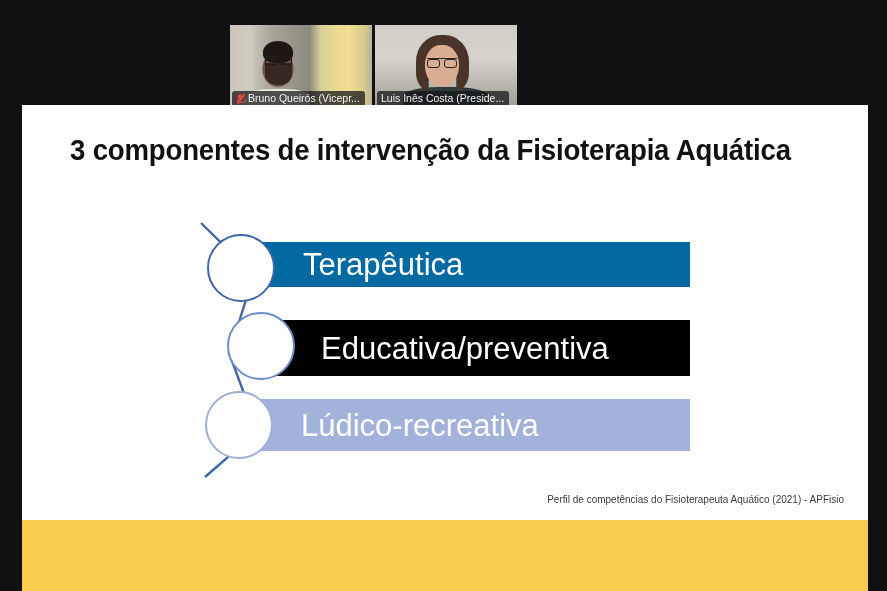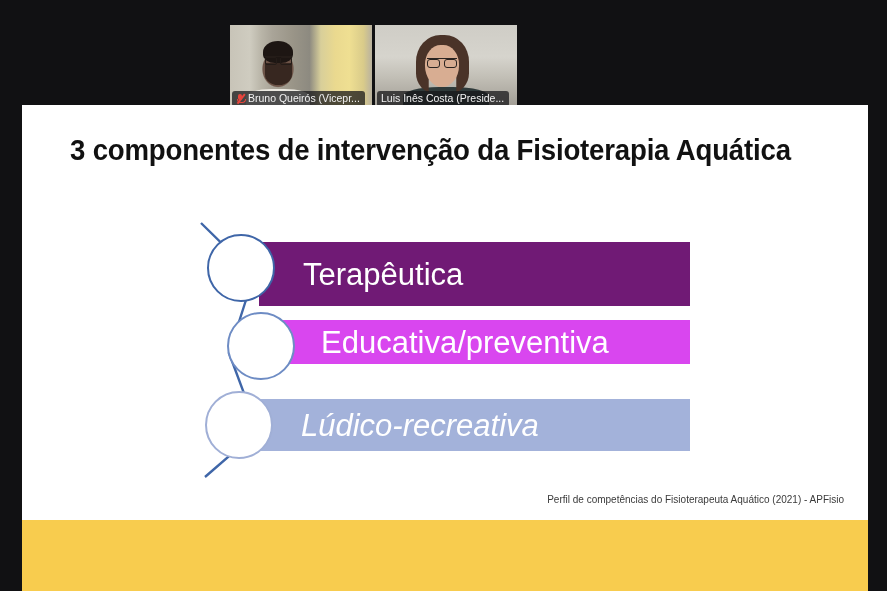--- a/index.html
+++ b/index.html
@@ -323,35 +323,35 @@
 </div>
 
 <div id="slide" style="background: rgb(255, 255, 255);">
 
   <div id="slide-title" style="color: rgb(17, 17, 17);">3 componentes de intervenção da Fisioterapia Aquática</div>
 
   <svg id="diagram" viewBox="0 0 846 486">
     <polyline id="connector-line" points="179,118 232,170 207,248 236,326 183,372" fill="none" stroke="#3f66a8" stroke-width="2.4" stroke-linejoin="round"></polyline>
   </svg>
 
-  <div class="chev-bar" style="left: 237px; top: 137px; width: 431px; height: 64px; background: #701a75;">
+  <div class="chev-bar" style="left: 237px; top: 137px; width: 431px; height: 45px; background: #0369a1;">
     <span class="chev-label" style="margin-left:44px;">Terapêutica</span>
   </div>
   <svg style="position:absolute; left:183px; top:127px; width:72px; height:72px;" viewBox="0 0 72 72">
     <circle cx="36" cy="36" r="33" fill="#ffffff" stroke="#3f66a8" stroke-width="2"></circle>
   </svg>
 
-  <div class="chev-bar" style="left: 255px; top: 215px; width: 413px; height: 44px; background: #d946ef;">
+  <div class="chev-bar" style="left: 255px; top: 215px; width: 413px; height: 56px; background: #000000;">
     <span class="chev-label" style="margin-left:44px;">Educativa/preventiva</span>
   </div>
   <svg style="position:absolute; left:203px; top:205px; width:72px; height:72px;" viewBox="0 0 72 72">
     <circle cx="36" cy="36" r="33" fill="#ffffff" stroke="#6e8cc4" stroke-width="2"></circle>
   </svg>
 
-  <div class="chev-bar" style="left: 235px; top: 294px; width: 433px; height: 52px; background: rgb(163, 178, 218); font-style: italic;">
+  <div class="chev-bar" style="left: 235px; top: 294px; width: 433px; height: 52px; background: rgb(163, 178, 218);">
     <span class="chev-label" style="margin-left:44px;">Lúdico-recreativa</span>
   </div>
   <svg style="position:absolute; left:181px; top:284px; width:72px; height:72px;" viewBox="0 0 72 72">
     <circle cx="36" cy="36" r="33" fill="#ffffff" stroke="#a0afd6" stroke-width="2"></circle>
   </svg>
 
   <div id="footer-note">Perfil de competências do Fisioterapeuta Aquático (2021) - APFisio</div>
 
   <div id="yellow-band" style="background: rgb(248, 204, 78);"></div>
 

